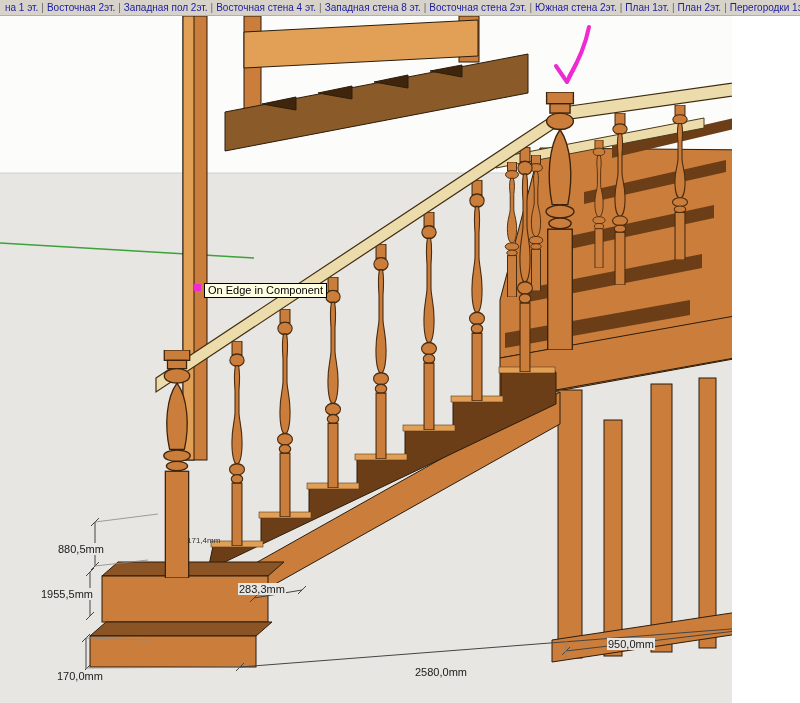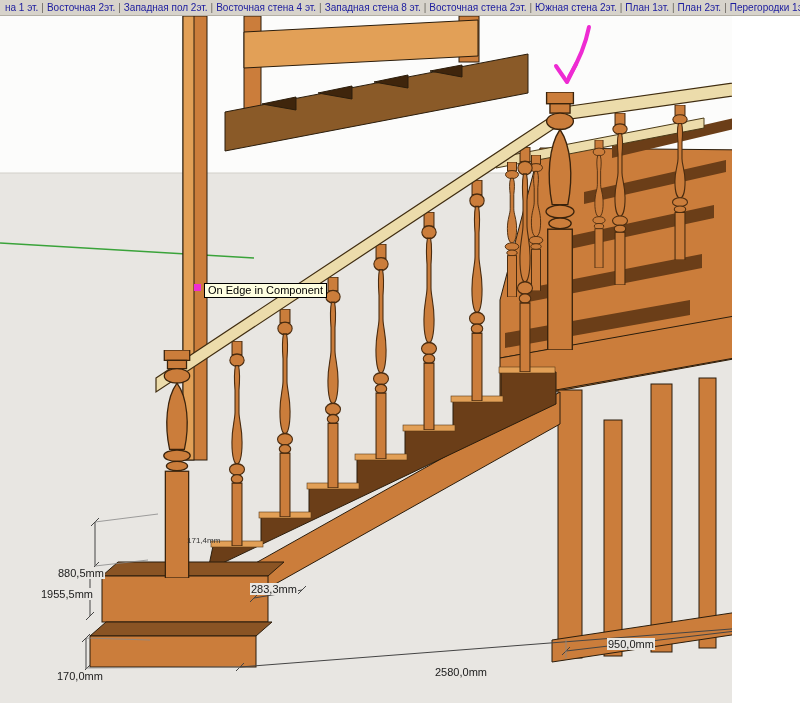--- a/index.html
+++ b/index.html
@@ -223,20 +223,20 @@
       <rect x="194" y="284" width="7" height="7" fill="var(--annotation)"></rect>
       <g stroke="var(--annotation)" stroke-width="4" fill="none" stroke-linecap="round" stroke-linejoin="round">
         <path d="M589,27 C585,47 578,62 569,77"></path>
         <path d="M556,66 L567,82 L576,64"></path>
       </g>
     </g>
   </svg>
 
   <div class="tooltip" style="left:204px; top:267px;">On Edge in Component</div>
 
-  <div class="dim" style="left:57px;  top:527px;margin-top:24px;">880,5mm</div>
+  <div class="dim" style="left:57px;  top:527px;">880,5mm</div>
   <div class="dim" style="left:40px;  top:572px;">1955,5mm</div>
   <div class="dim" style="left:56px;  top:634px;margin-top:20px;">170,0mm</div>
-  <div class="dim" style="left:250px; top:567px;">283,3mm</div>
+  <div class="dim" style="left:238px; top:567px;">283,3mm</div>
   <div class="dim tiny" style="left:186px; top:484px;margin-top:36px;">171,4mm</div>
-  <div class="dim" style="left:434px; top:650px;">2580,0mm</div>
+  <div class="dim" style="left:414px; top:650px;">2580,0mm</div>
   <div class="dim" style="left:607px; top:622px;text-align:right;">950,0mm</div>
 </div>
 
 </body></html>

